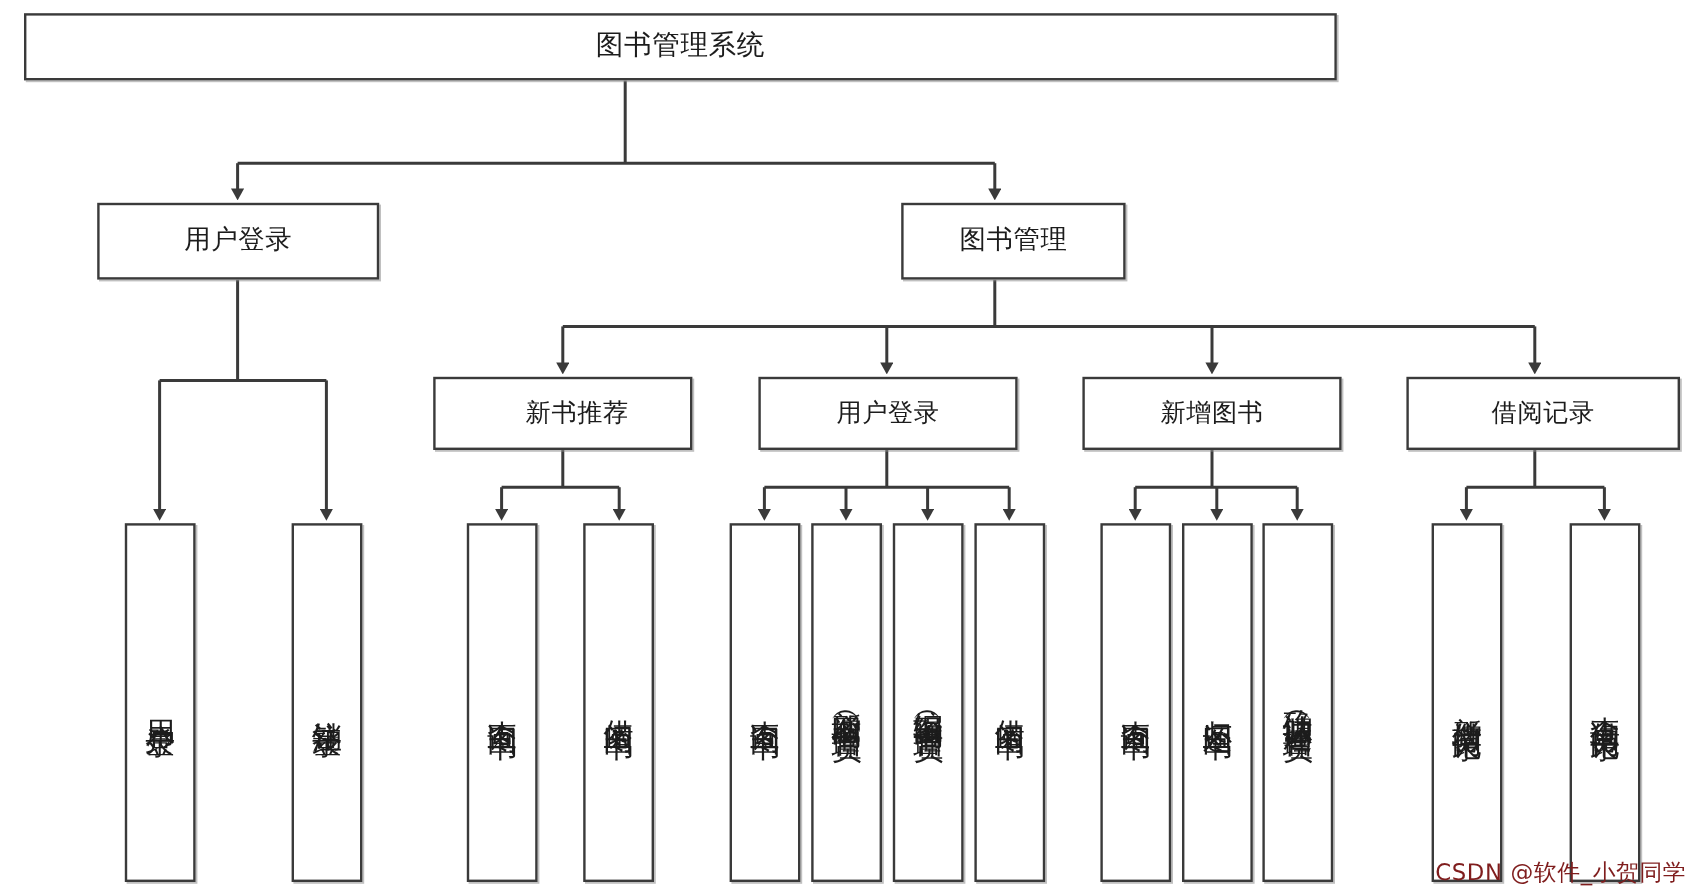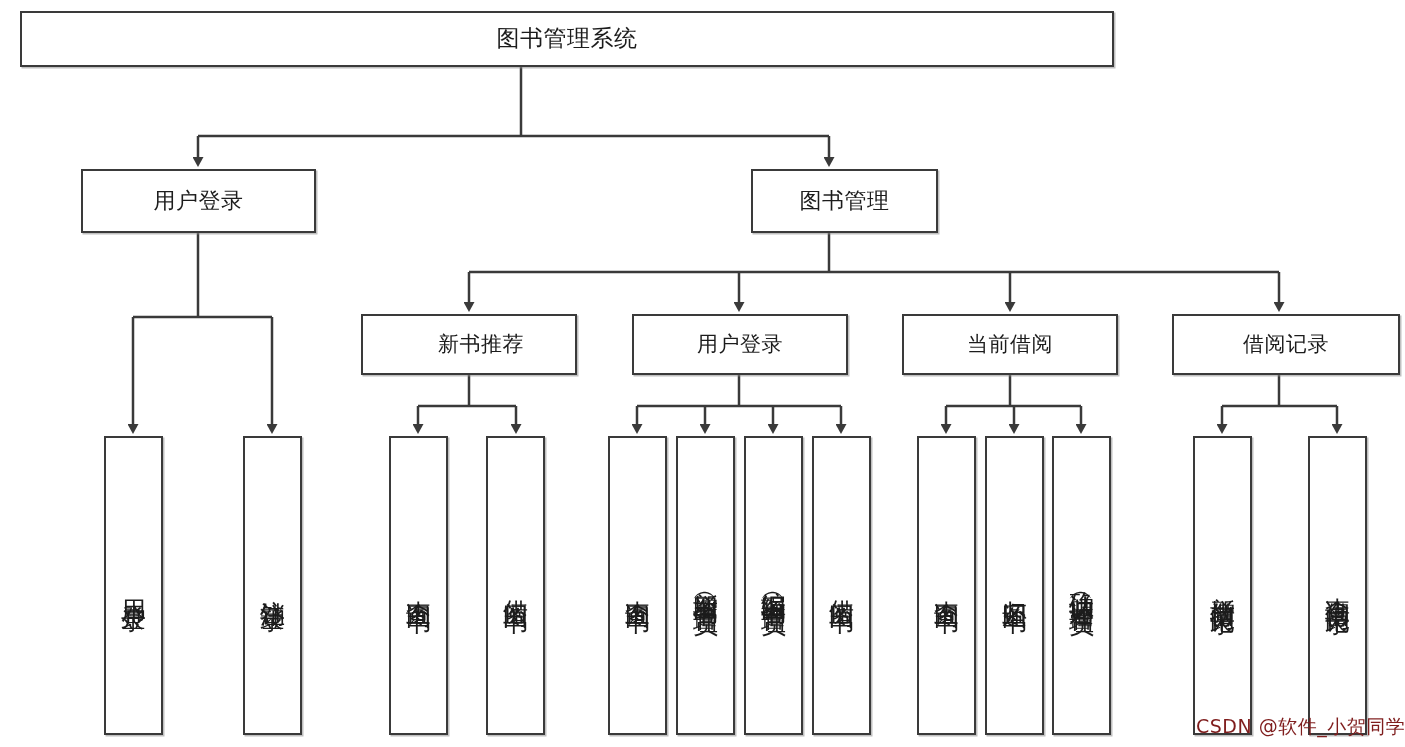--- a/index.html
+++ b/index.html
@@ -129,21 +129,21 @@
     <span class="label">图书管理</span>
   </div>
 
   <div class="node lvl3" style="left:361px; top:314px; width:216px; height:61px;padding-left:24px;">
     <span class="label">新书推荐</span>
   </div>
   <div class="node lvl3" style="left:632px; top:314px; width:216px; height:61px;">
     <span class="label">用户登录</span>
   </div>
   <div class="node lvl3" style="left:902px; top:314px; width:216px; height:61px;">
-    <span class="label">当前借阅</span>
+    <span class="label">新增图书</span>
   </div>
   <div class="node lvl3" style="left:1172px; top:314px; width:228px; height:61px;">
     <span class="label">借阅记录</span>
   </div>
 
   <div class="node leaf" style="left:104px; top:436px; width:59px; height:299px;">
     <span class="label">用户登录</span>
   </div>
   <div class="node leaf" style="left:243px; top:436px; width:59px; height:299px;">
     <span class="label">注销登录</span>

